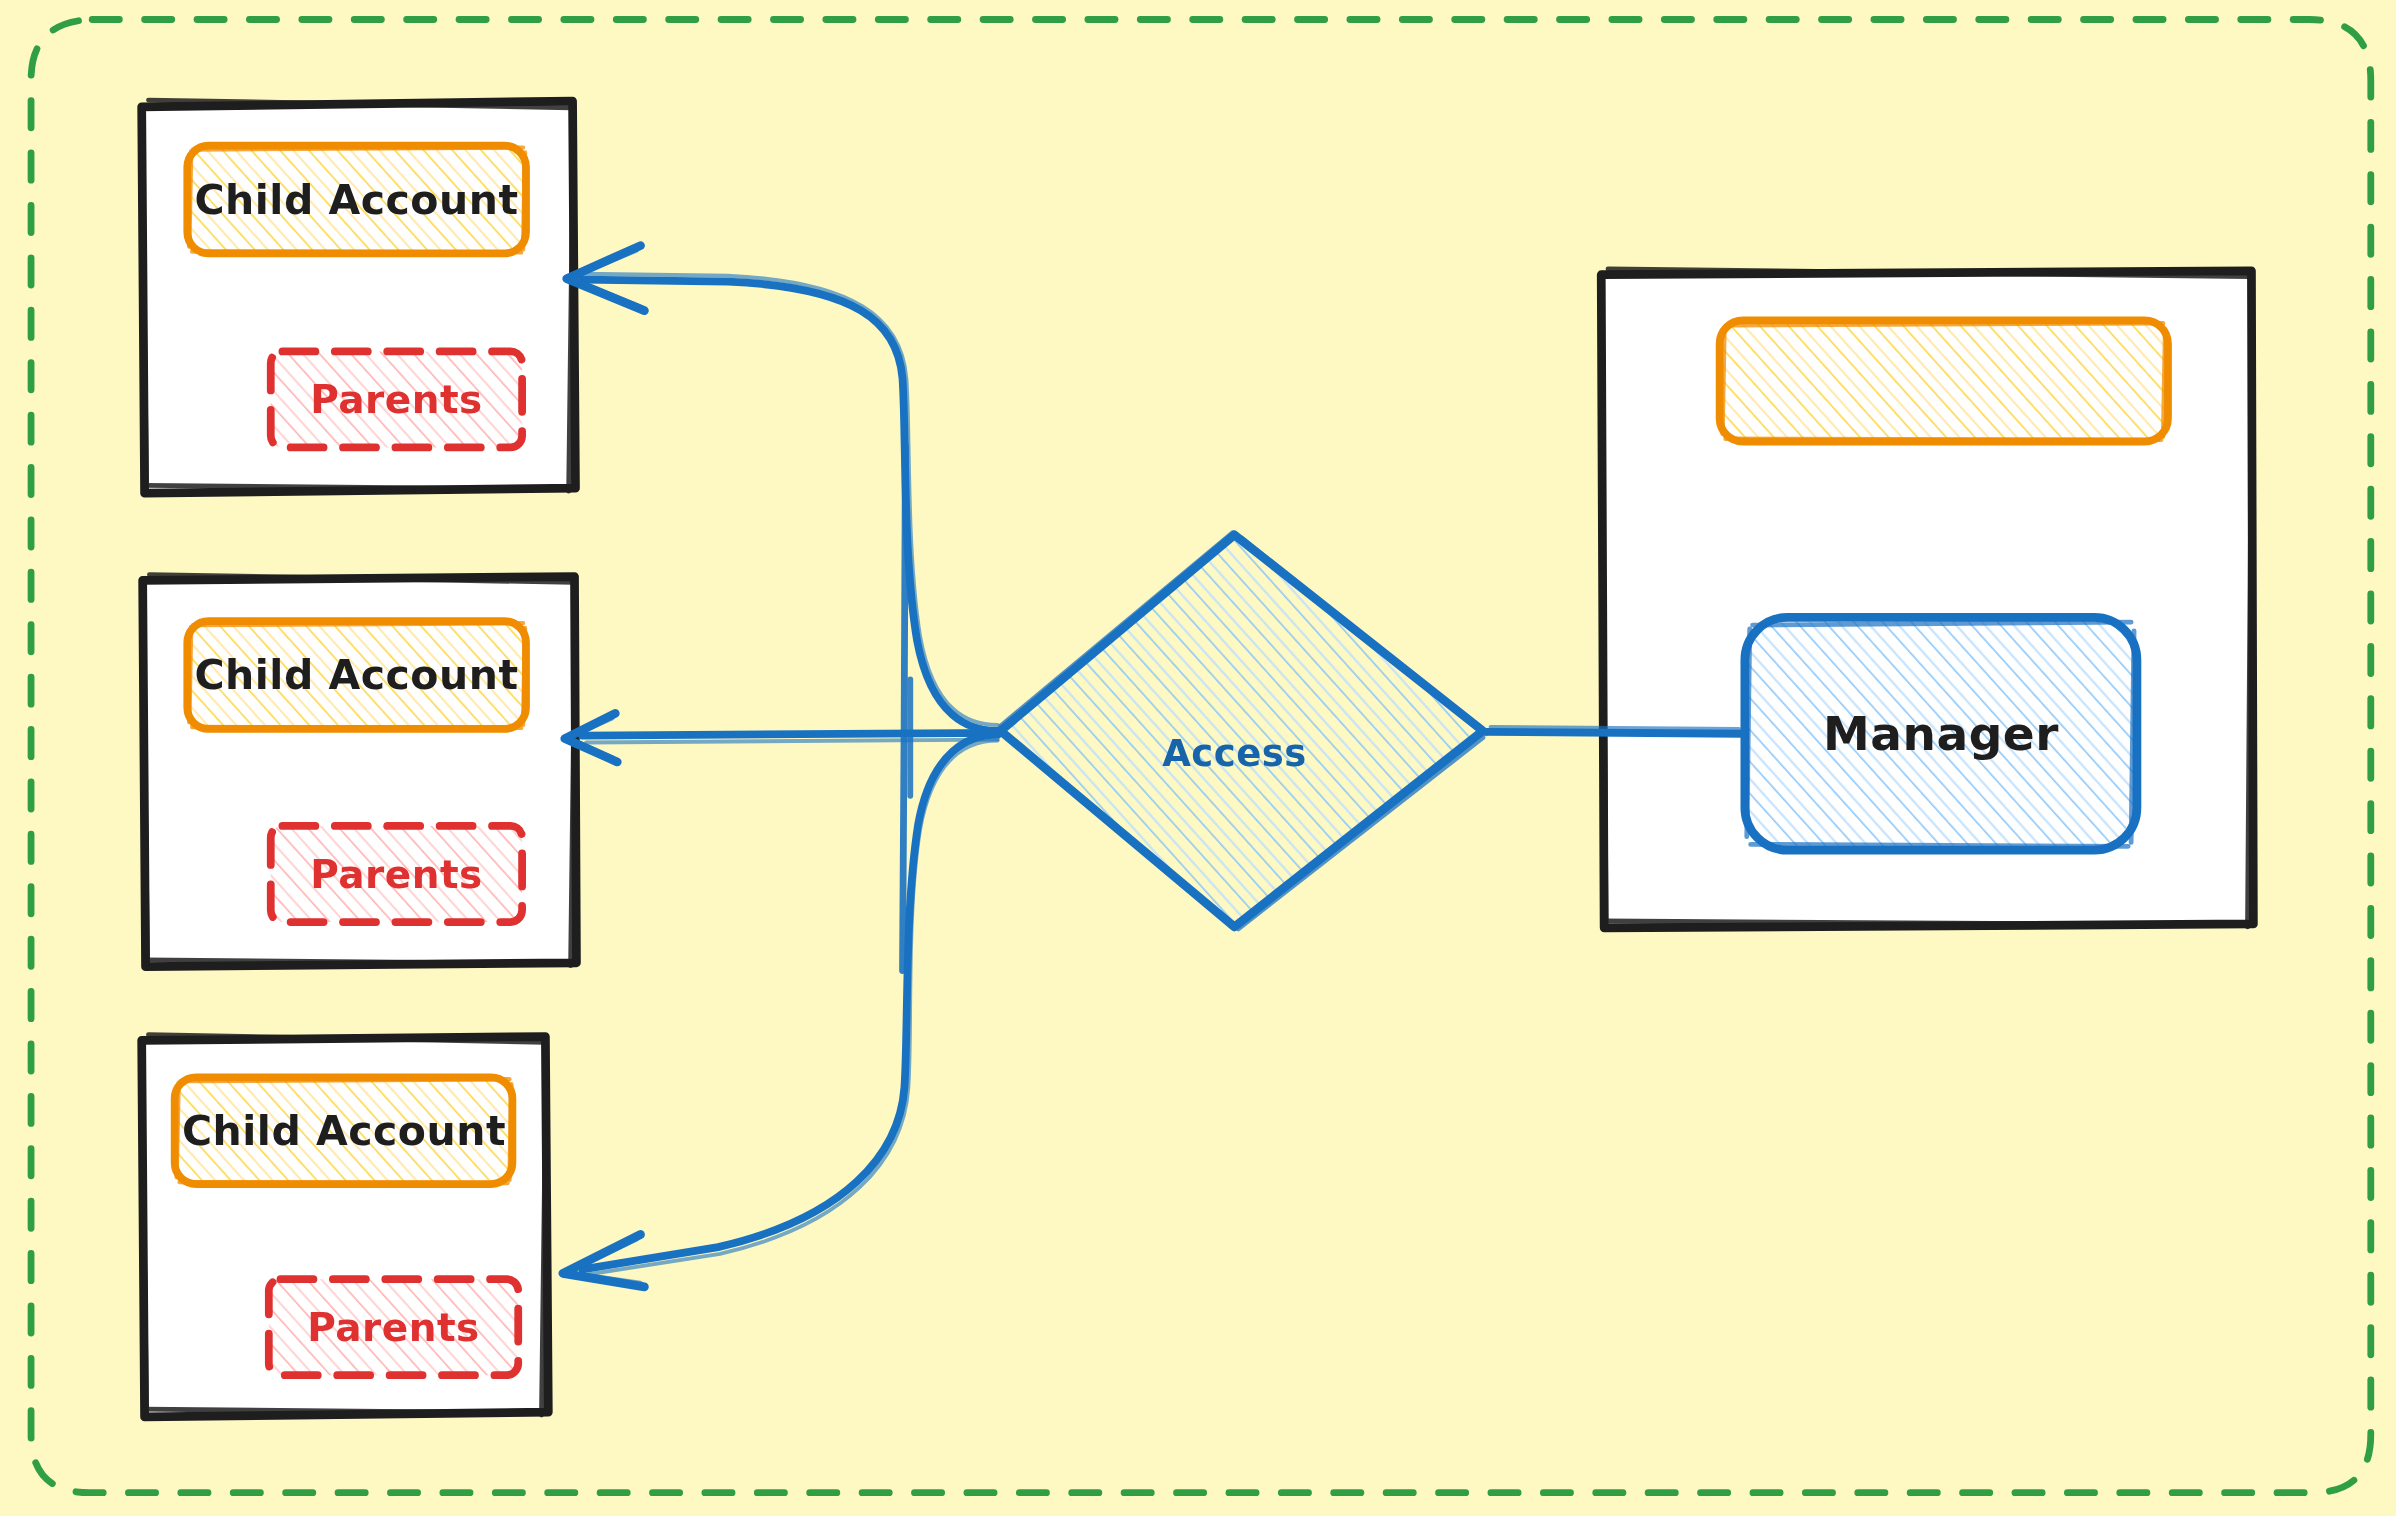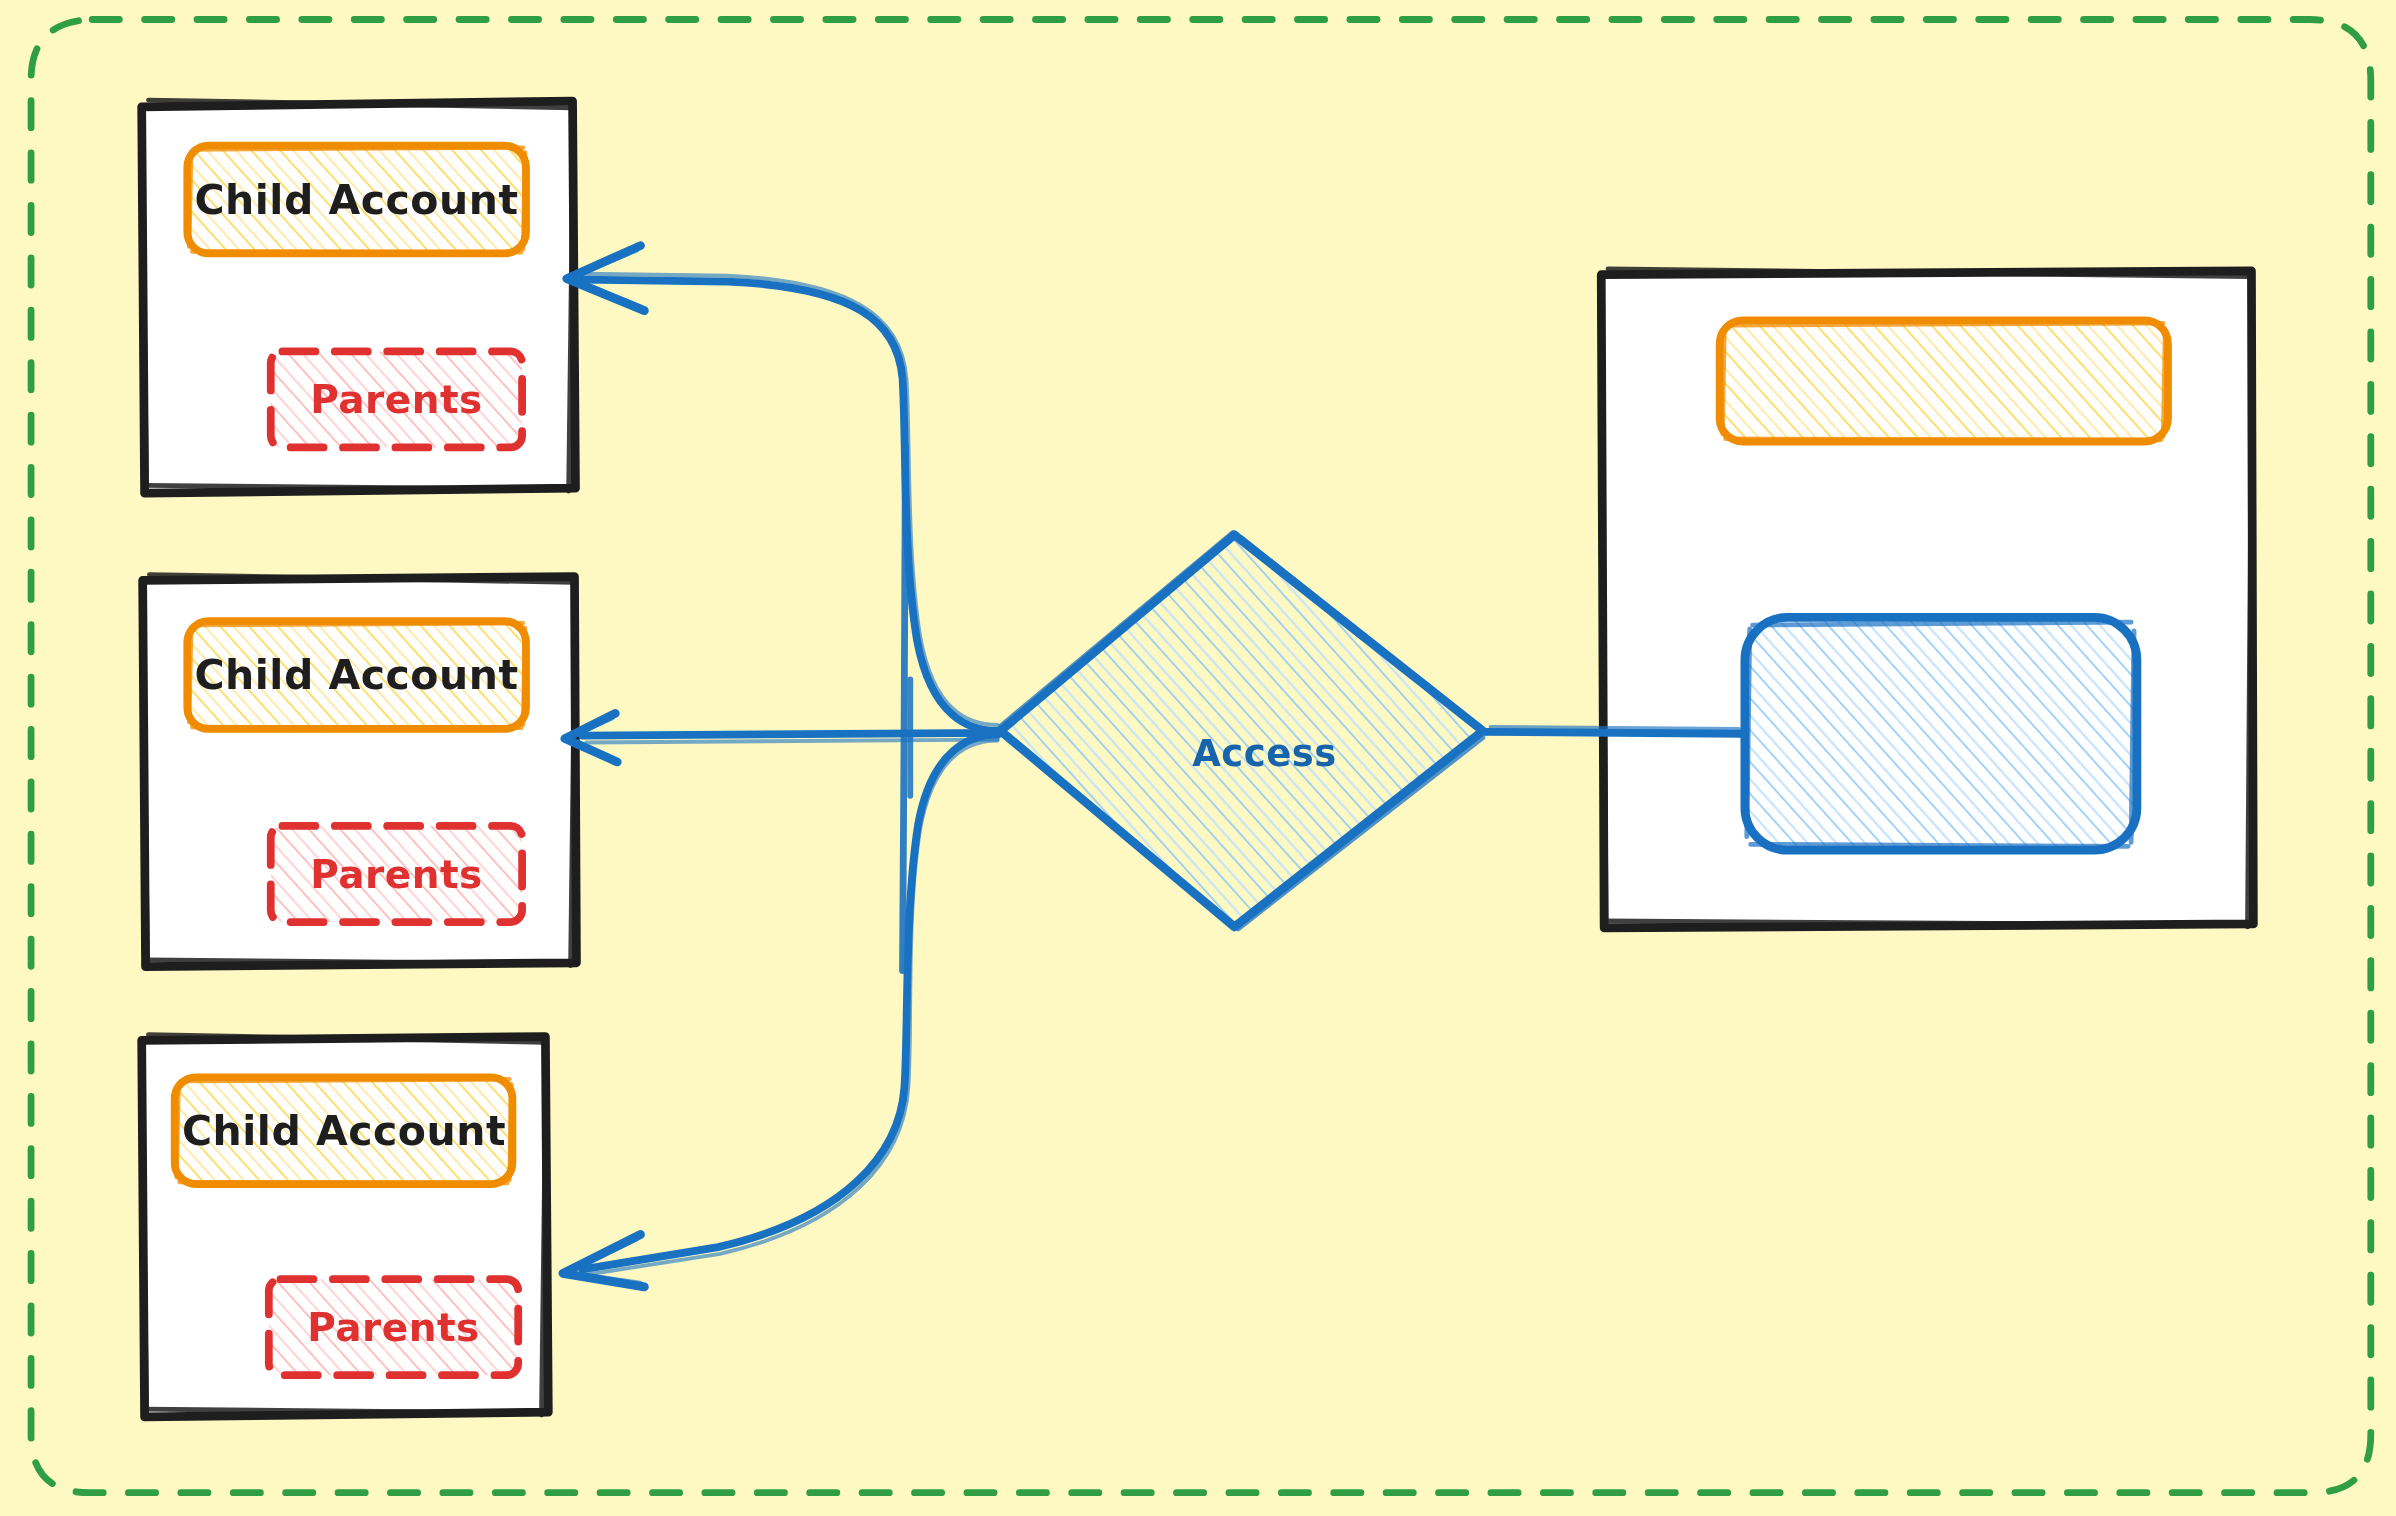--- a/index.html
+++ b/index.html
@@ -170,22 +170,23 @@
 
   <div class="lbl lbl-dark" style="left:187px; top:146px; width:339px; height:108px; font-size:41px;">Child Account</div>
   <div class="lbl lbl-red" style="left:271px; top:351px; width:251px; height:96px; font-size:39px;">Parents</div>
 
   <div class="lbl lbl-dark" style="left:187px; top:621px; width:339px; height:108px; font-size:41px;">Child Account</div>
   <div class="lbl lbl-red" style="left:271px; top:826px; width:251px; height:96px; font-size:39px;">Parents</div>
 
   <div class="lbl lbl-dark" style="left:175px; top:1077px; width:338px; height:107px; font-size:41px;">Child Account</div>
   <div class="lbl lbl-red" style="left:269px; top:1279px; width:249px; height:96px; font-size:39px;">Parents</div>
 
-  <div class="lbl lbl-blue" style="left:1088px; top:730px; width:353px; height:47px; font-size:37px;">Access</div>
+  <div class="lbl lbl-blue" style="left:1058px; top:730px; width:353px; height:47px; font-size:37px;">Access</div>
 
+  <div class="lbl lbl-dark" style="left:1745px; top:617px; width:392px; height:233px; font-size:47px;">Manager</div>
 
   <div class="hit" style="left:142px; top:101px;  width:437px; height:392px;"></div>
   <div class="hit" style="left:143px; top:576px;  width:437px; height:390px;"></div>
   <div class="hit" style="left:142px; top:1036px; width:409px; height:380px;"></div>
   <div class="hit" style="left:1601px; top:271px; width:652px; height:657px;"></div>
   <div class="hit" style="left:1000px; top:535px; width:482px; height:392px;"></div>
 </div>
 
 
 </body></html>

